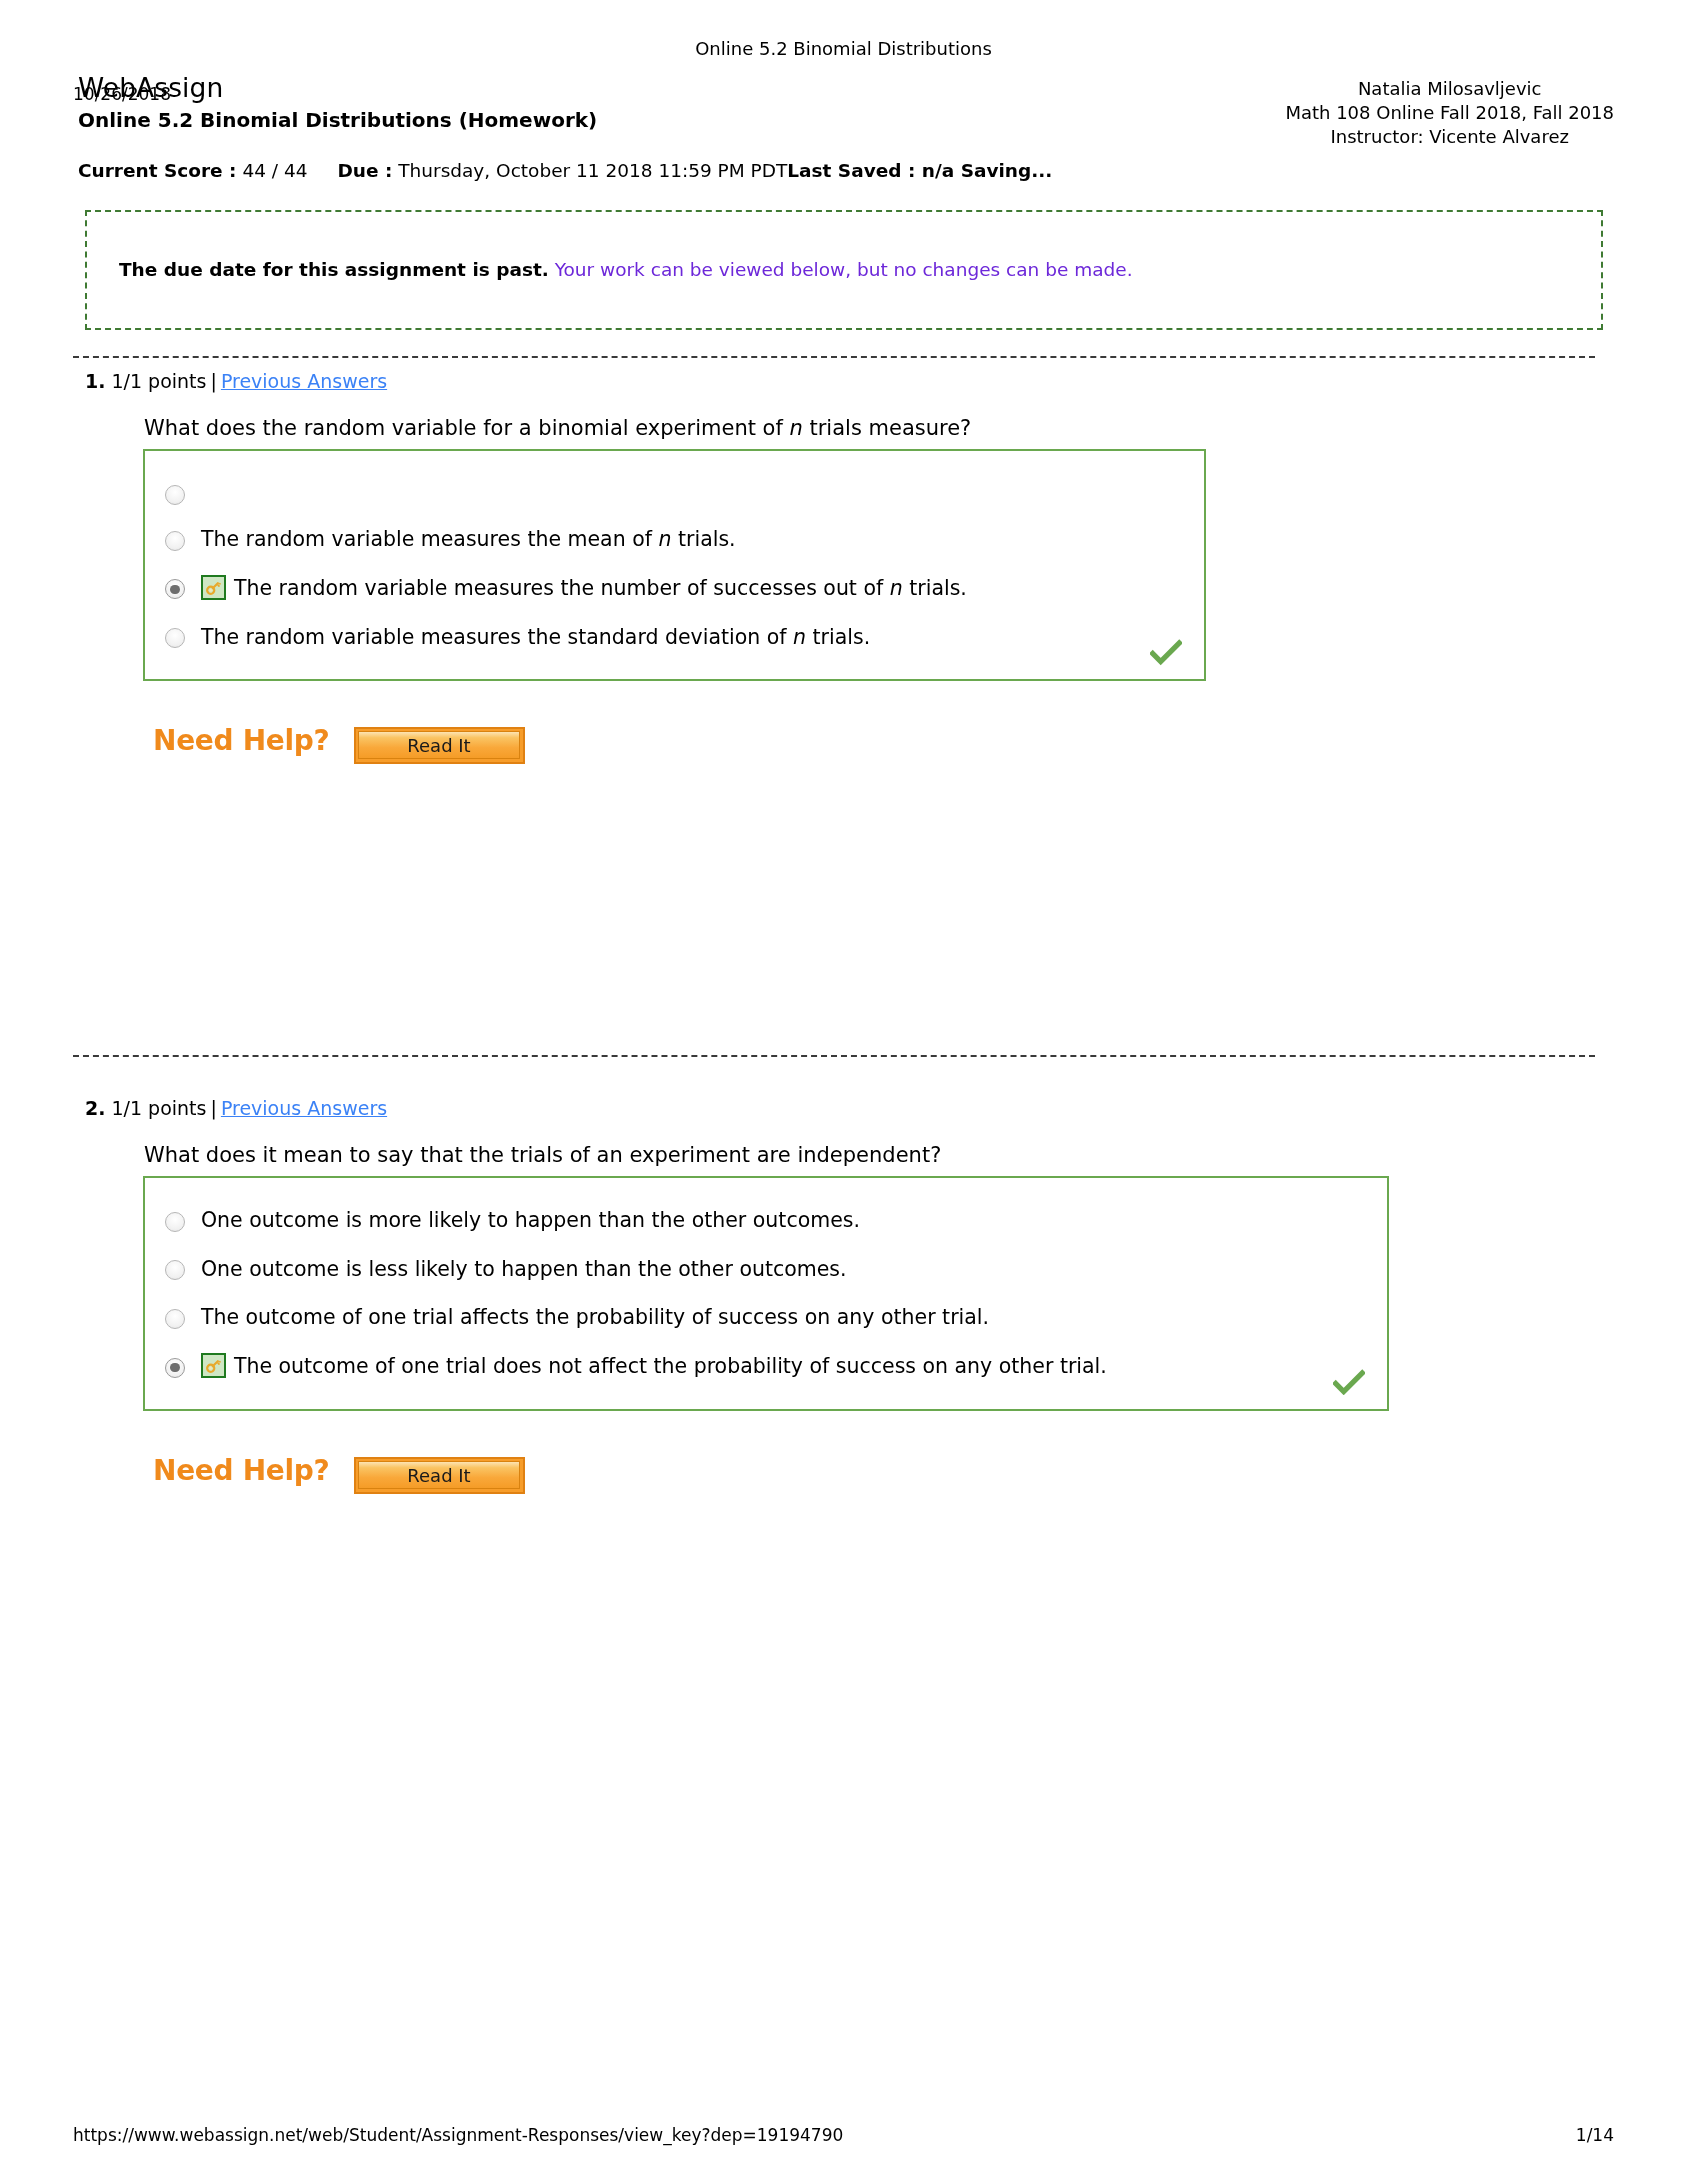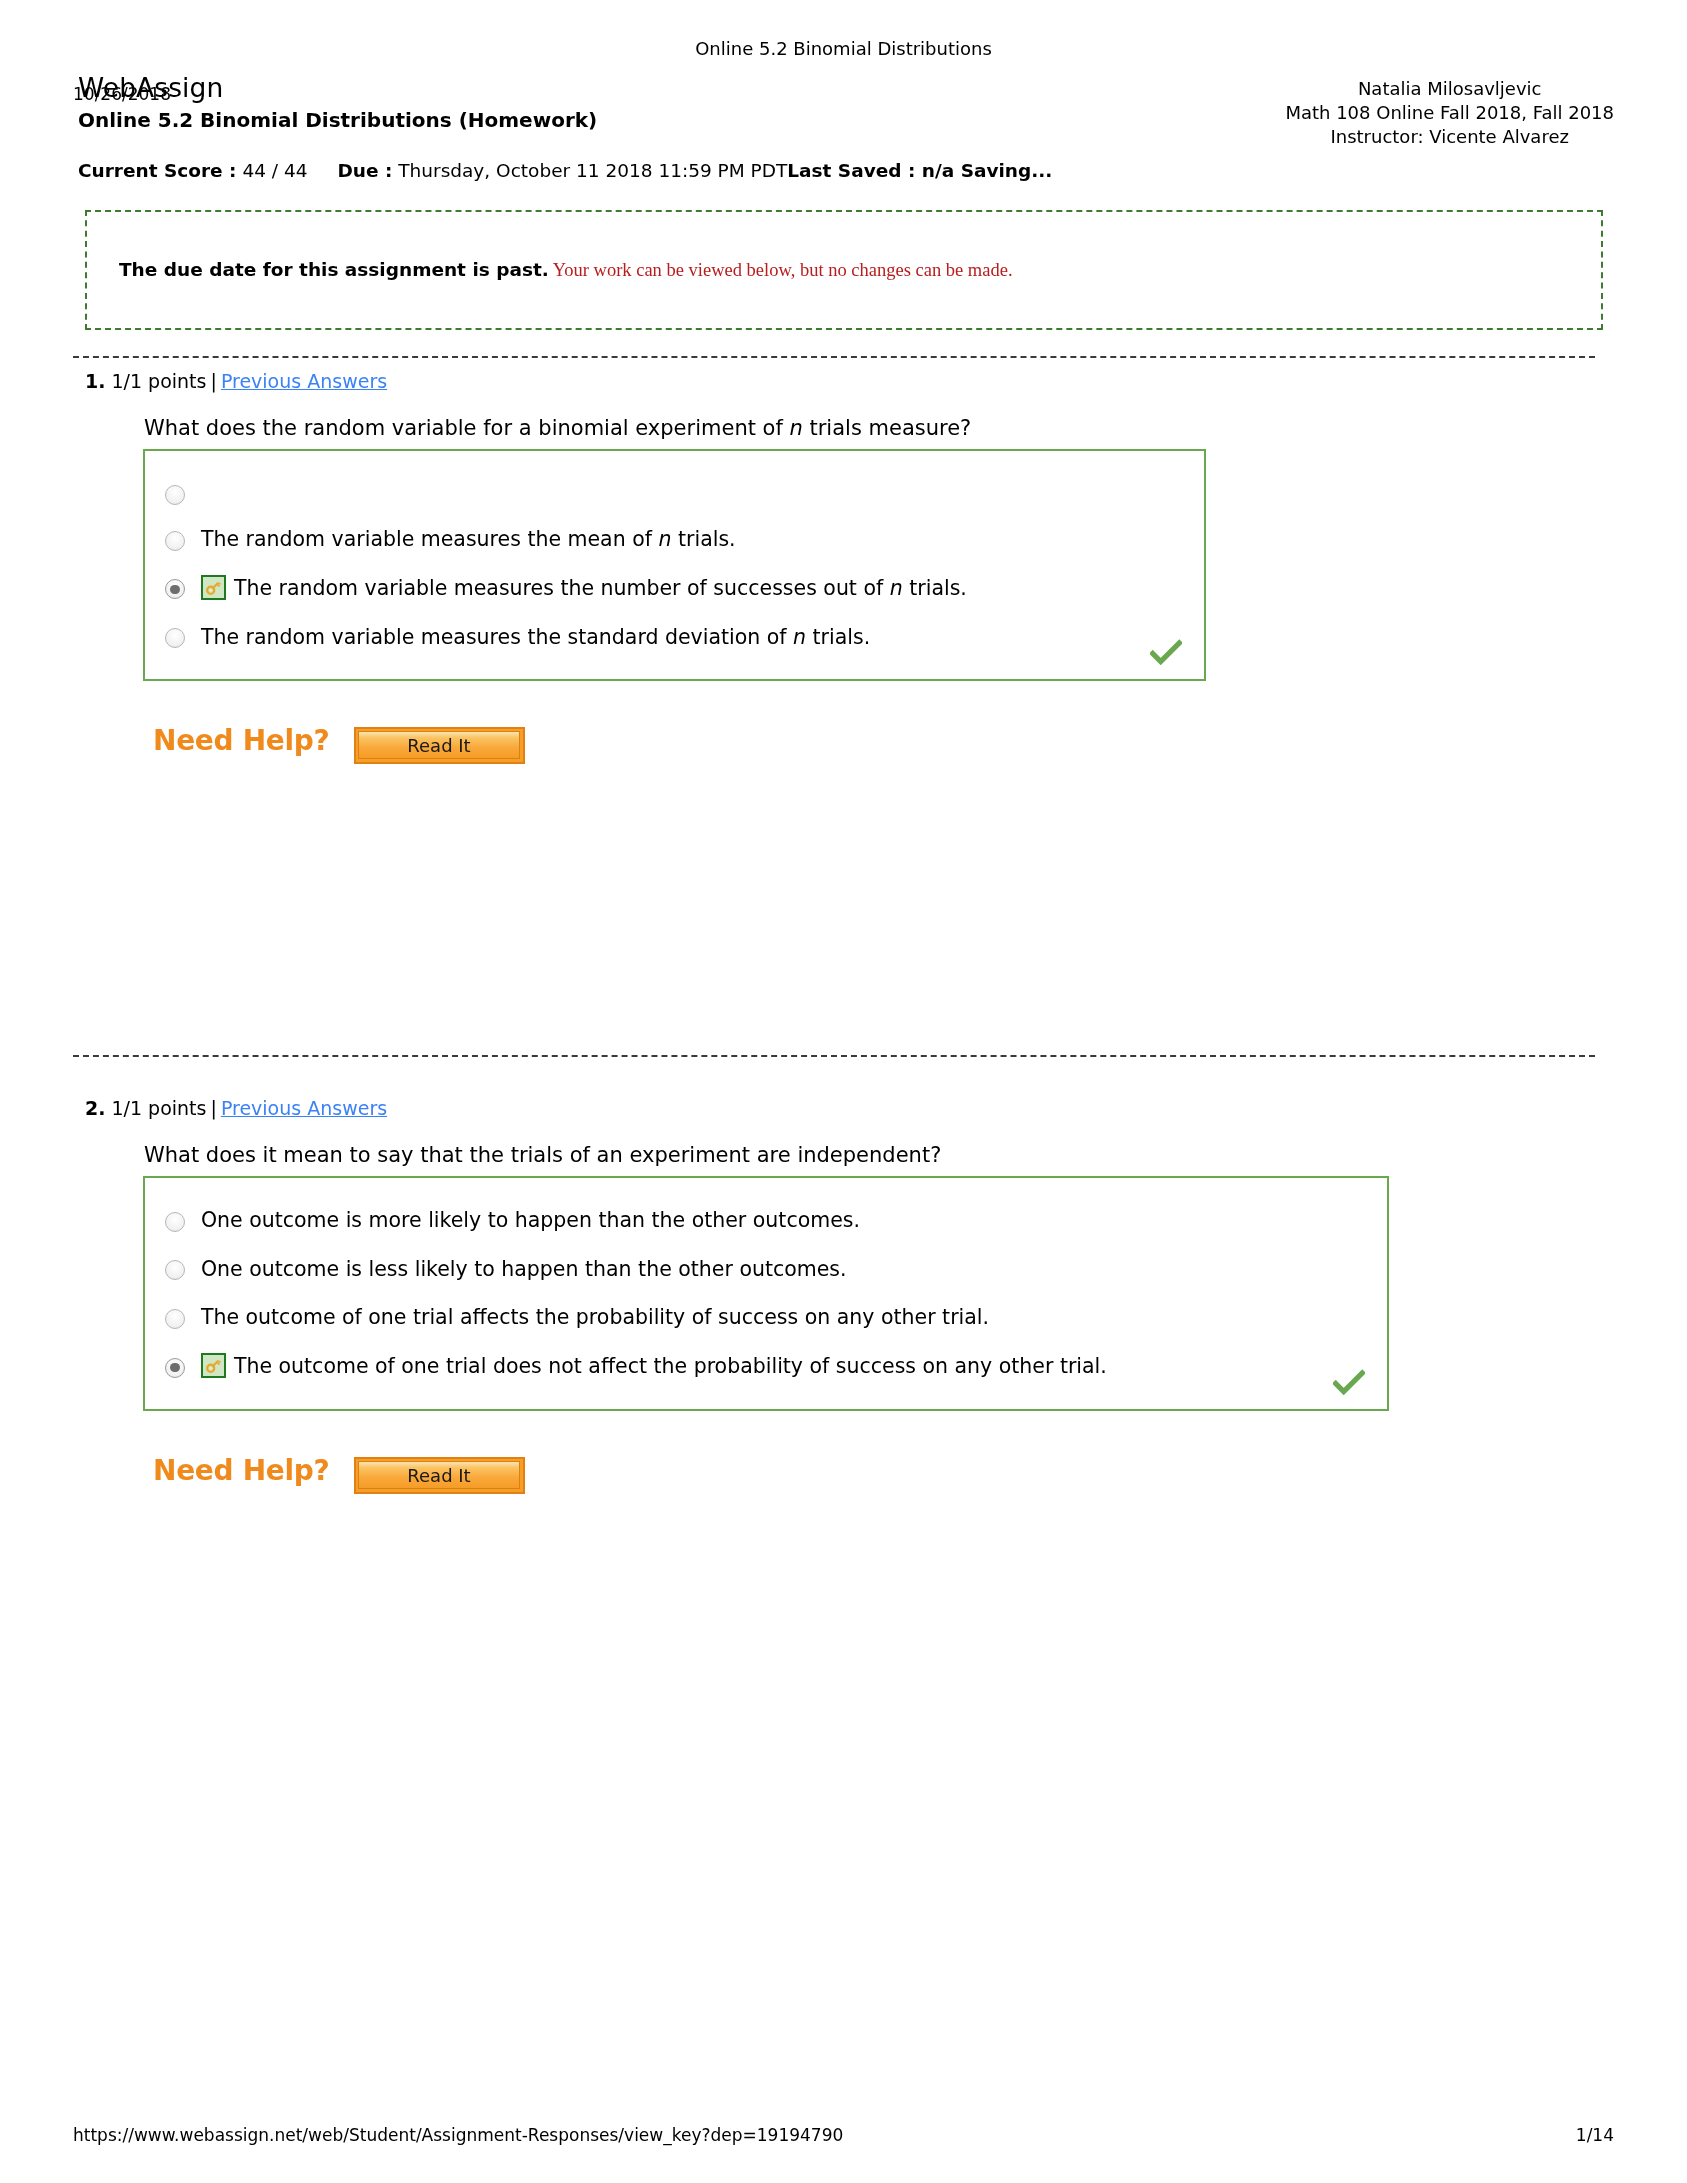--- a/index.html
+++ b/index.html
@@ -97,21 +97,21 @@
     border: 2px dashed #3f7a33;
     display: flex;
     align-items: center;
   }
   .notice-text {
     font-size: 18.5px;
     padding-left: 32px;
     line-height: 1.3;
   }
   .notice-text b { font-weight: bold; }
-  .notice-text .light { color: #b91c1c; font-family: Liberation Serif, serif; }
+  .notice-text .light { color: #6d28d9; }
 
   
   .rule-dashed {
     position: absolute;
     left: 73px;
     width: 1522px;
     border-top: 2px dashed #3a3a3a;
     height: 0;
   }
   .rule-notice-bottom { top: 356px; border-top-color: #3a3a3a; }

